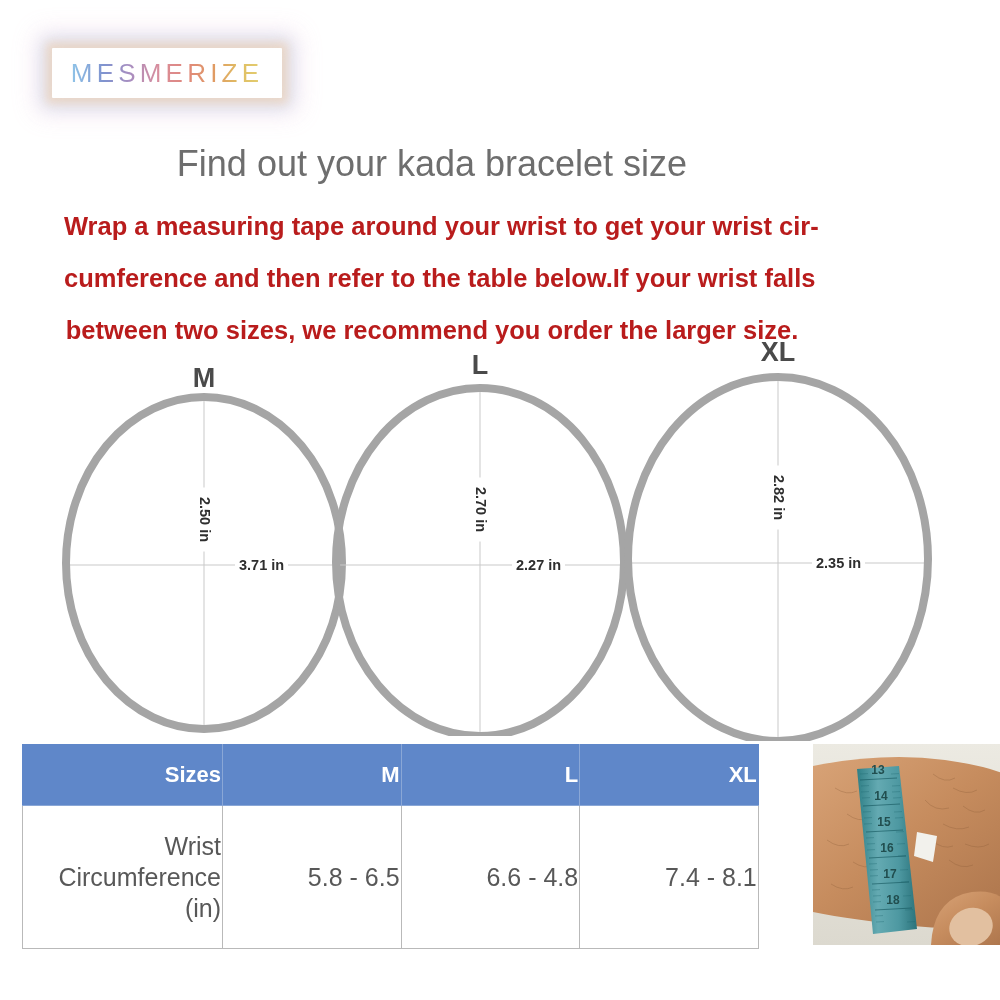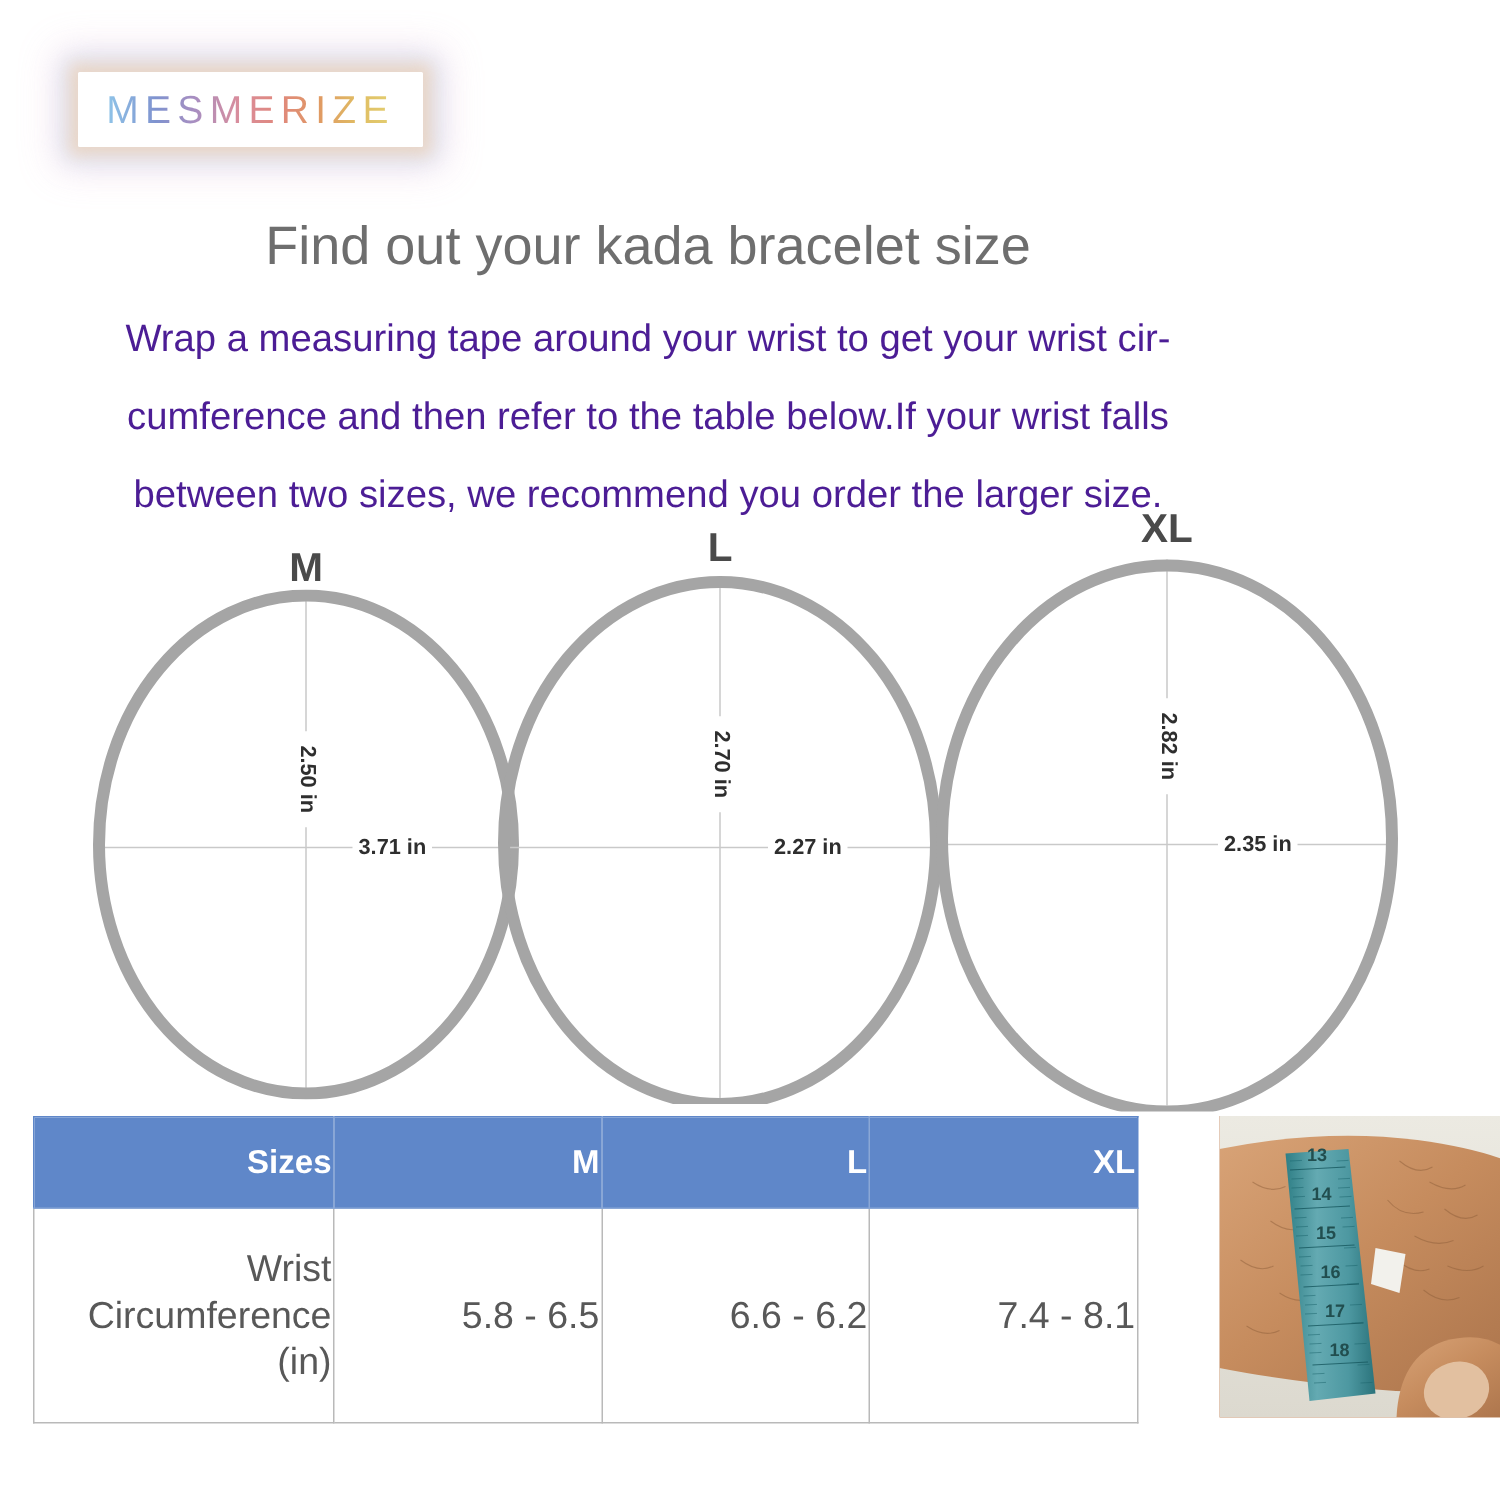--- a/index.html
+++ b/index.html
@@ -82,22 +82,22 @@
     color: #6e6e6e;
     line-height: 48px;
     margin: 0;
   }
   #intro-paragraph {
     margin: 12px 0 0 0;
     padding: 0 48px;
     text-align: center;
     font-size: 25.5px;
     line-height: 52px;
-    color: #4c1d95;
-    font-weight: 400;
+    color: #b91c1c;
+    font-weight: 700;
   }
   #intro-paragraph .line { display: block; white-space: nowrap; }
 
   
   #diagram-row {
     position: absolute;
     left: 0; top: 345px;
     width: 1000px; height: 400px;
   }
   .bangle {
@@ -259,21 +259,21 @@
     </tr>
   </thead>
   <tbody>
     <tr>
       <td class="rowlabel">
         <span>Wrist</span><br>
         <span>Circumference</span><br>
         <span>(in)</span>
       </td>
       <td>5.8 - 6.5</td>
-      <td>6.6 - 6.2</td>
+      <td>6.6 - 4.8</td>
       <td>7.4 - 8.1</td>
     </tr>
   </tbody>
 </table>
 
 <div id="wrist-photo">
   <svg width="210" height="201" viewBox="0 0 210 201">
     <defs>
       <linearGradient id="skinG" x1="0" y1="0" x2="1" y2="1">
         <stop offset="0%" stop-color="#d8a377"></stop>

